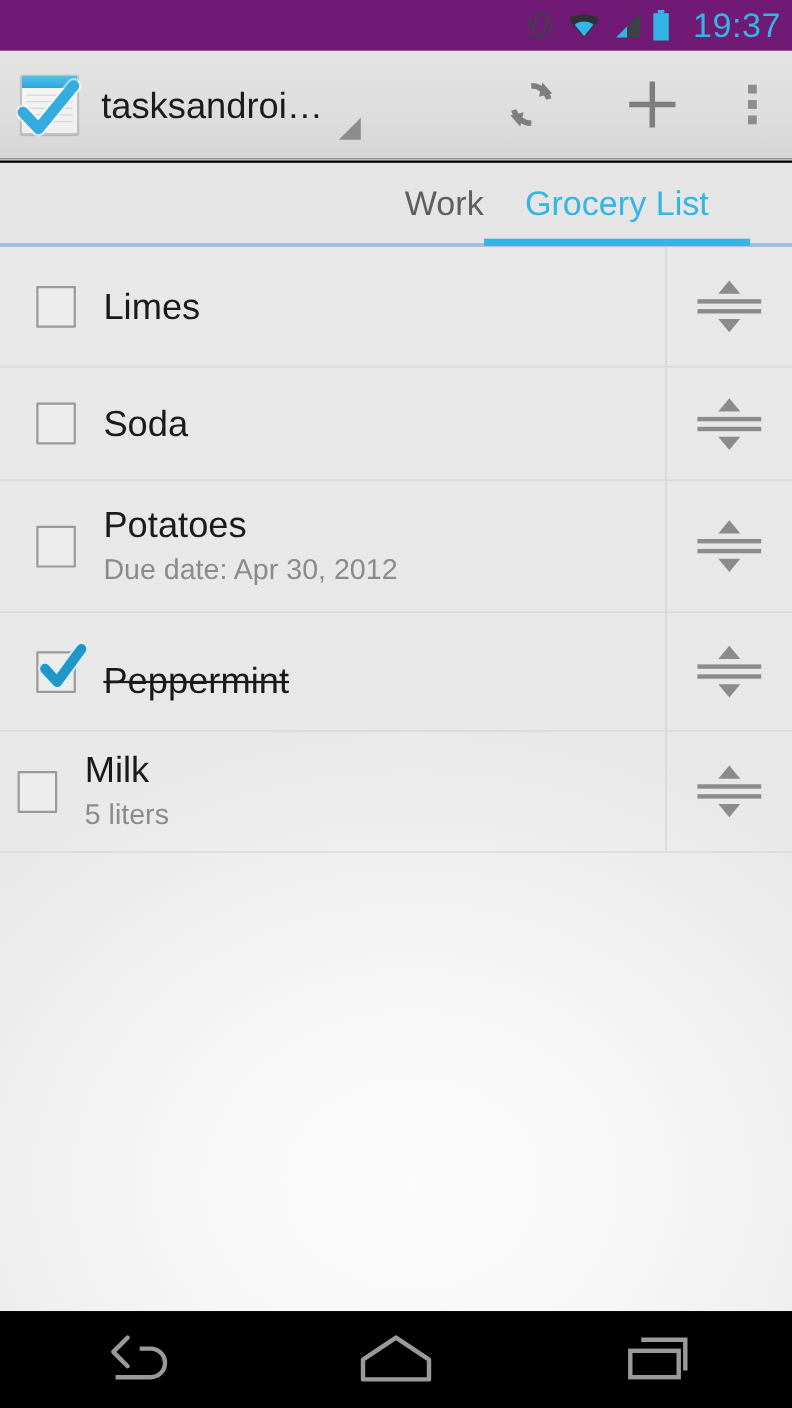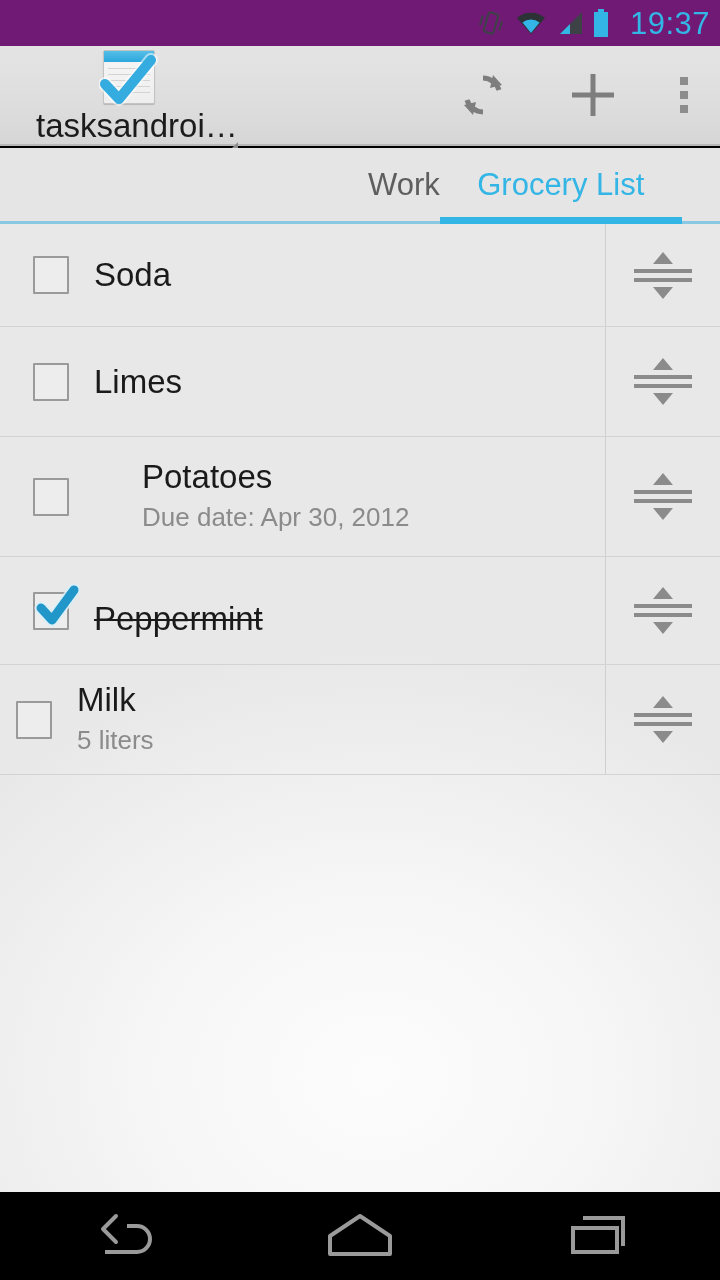--- a/index.html
+++ b/index.html
@@ -23,21 +23,21 @@
     margin-left:12px; line-height:1; font-weight:400;
   }
 
   
   .actionbar {
     position:absolute; top:46px; left:0; width:720px; height:100px;
     background:linear-gradient(to bottom,#e4e4e4 0%, #dedede 55%, #d6d6d6 100%);
     border-bottom:2px solid #b9b9b9;
     display:flex; align-items:center;
   }
-  .ab-home { display:flex; align-items:center; height:100%; padding-left:20px;flex-direction:column; }
+  .ab-home { display:flex; align-items:center; height:100%; padding-left:13px; }
   .app-icon {
     position:relative; width:63px; height:63px; flex:none;
   }
   .app-icon .pad {
     position:absolute; left:6px; top:4px; width:52px; height:54px;
     background:linear-gradient(to bottom,#f6f6f6 0%, #eeeeee 100%);
     border:1px solid #c3c3c3; border-radius:2px;
     box-shadow:0 1px 1px rgba(0,0,0,.18);
   }
   .app-icon .pad-top {
@@ -89,21 +89,21 @@
     position:absolute; top:224px; left:0; width:720px; height:968px;
     background:
       radial-gradient(ellipse 520px 430px at 52% 88%, #fcfcfc 0%, #f7f7f7 40%, #efefef 72%, #e8e8e8 100%);
   }
   .row {
     position:relative; display:flex; align-items:center;
     border-bottom:1px solid #d3d3d3; padding-left:33px;
   }
   .row.h1 { height:103px; }
   .row.h2 { height:110px; }
-  .row.h3 { height:120px;gap:48px; }
+  .row.h3 { height:120px; }
   .row.h4 { height:108px; }
   .row.h5 { height:110px;padding-left:16px; }
 
   .cb {
     position:relative; width:36px; height:38px; flex:none;
     border:2px solid #9a9a9a; background:rgba(255,255,255,0.22);
     border-radius:1px;
   }
   .cb .tick { position:absolute; left:-5px; top:-13px; }
   .row-text { margin-left:25px; display:flex; flex-direction:column; justify-content:center; }
@@ -220,41 +220,41 @@
       <span>Work</span>
     </div>
     <div class="tab active">
       <span>Grocery List</span>
       <span class="tab-indicator"></span>
     </div>
   </div>
 
   <div class="list">
 
+    <div class="row h2">
+      <div class="cb"></div>
+      <div class="row-text">
+        <span class="row-title">Limes</span>
+      </div>
+      <div class="drag">
+        <div class="drag-inner">
+          <span class="tri-up"></span>
+          <span class="bars">
+              <span class="bar" style="display:block"></span>
+              <span class="bar" style="display:block"></span>
+            </span>
+          <span class="tri-dn"></span>
+        </div>
+      </div>
+    </div>
+
     <div class="row h1">
       <div class="cb"></div>
       <div class="row-text">
         <span class="row-title">Soda</span>
-      </div>
-      <div class="drag">
-        <div class="drag-inner">
-          <span class="tri-up"></span>
-          <span class="bars">
-              <span class="bar" style="display:block"></span>
-              <span class="bar" style="display:block"></span>
-            </span>
-          <span class="tri-dn"></span>
-        </div>
-      </div>
-    </div>
-
-    <div class="row h2">
-      <div class="cb"></div>
-      <div class="row-text">
-        <span class="row-title">Limes</span>
       </div>
       <div class="drag">
         <div class="drag-inner">
           <span class="tri-up"></span>
           <span class="bars">
               <span class="bar" style="display:block"></span>
               <span class="bar" style="display:block"></span>
             </span>
           <span class="tri-dn"></span>
         </div>

